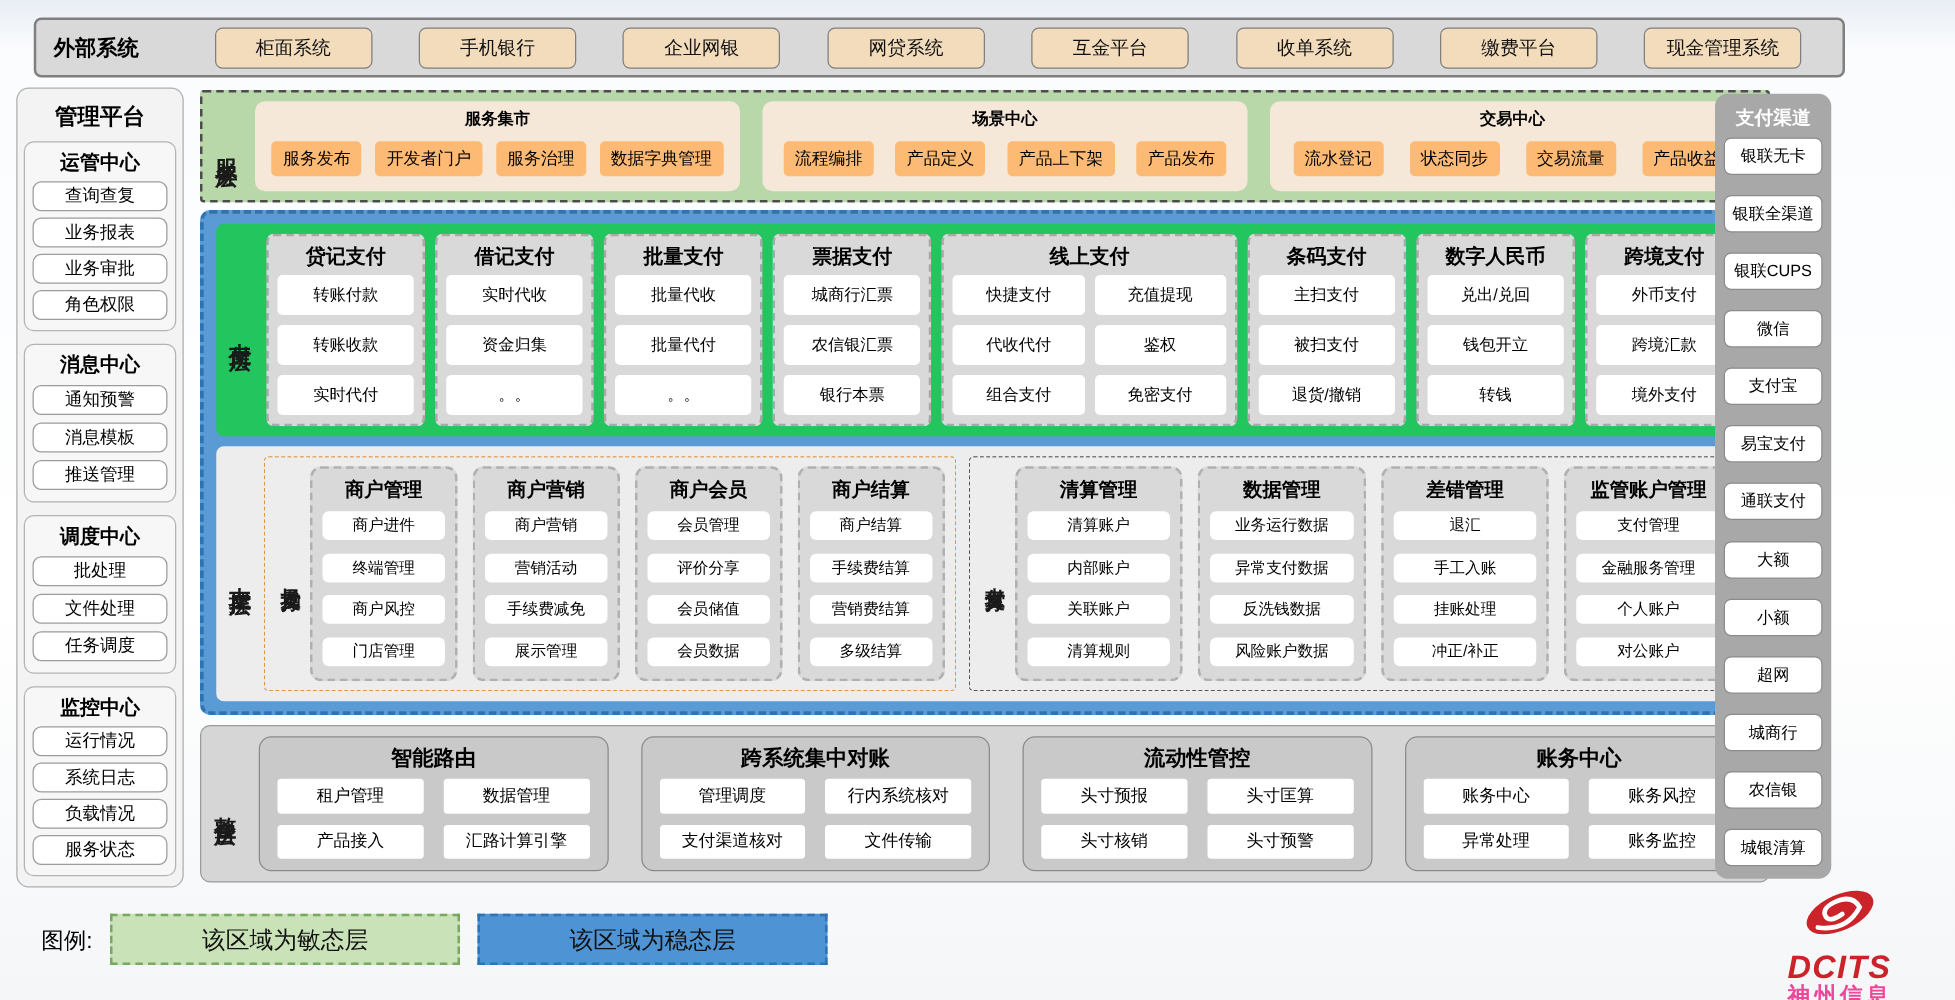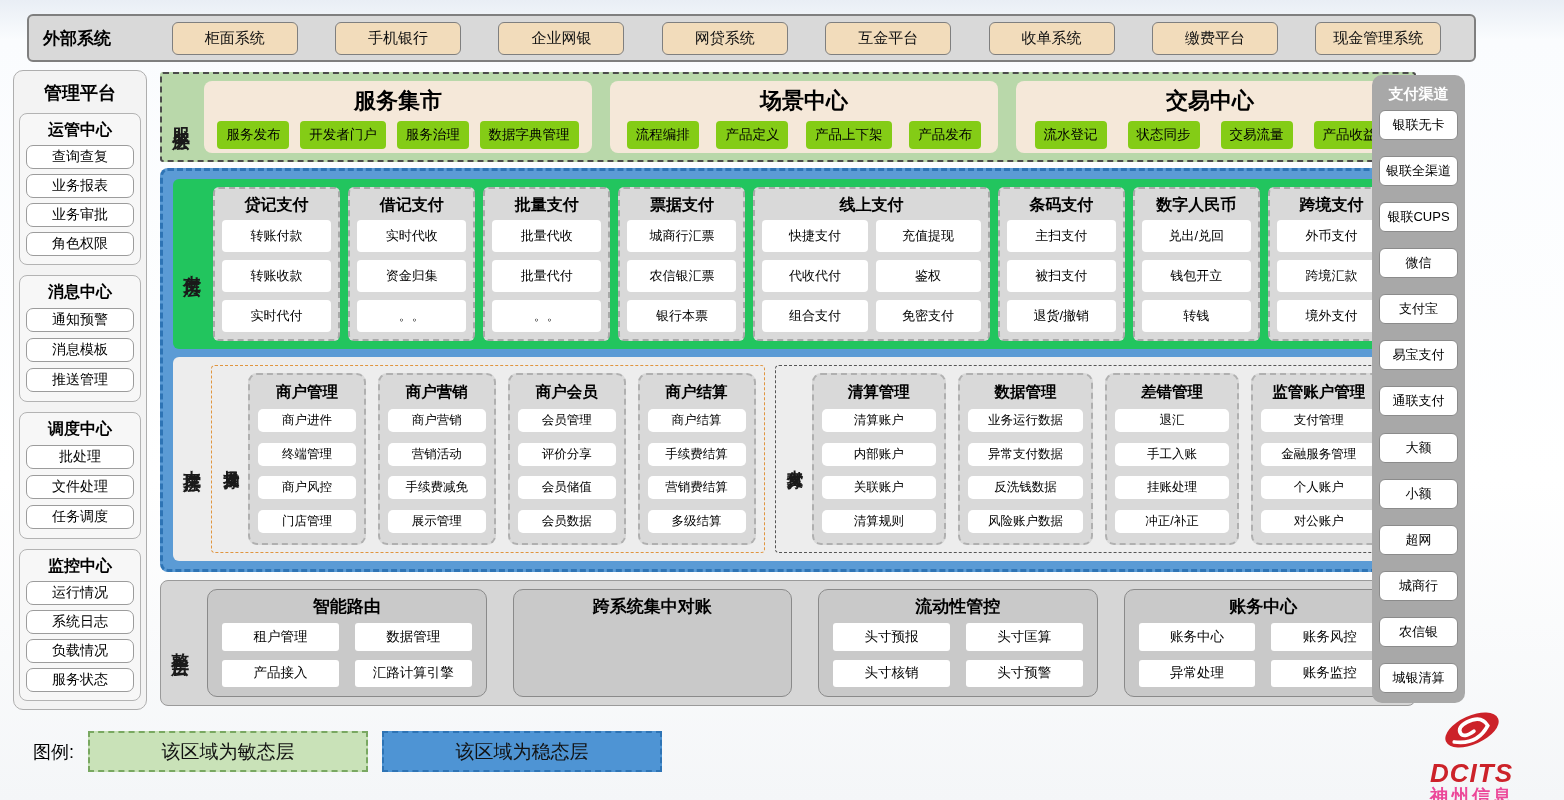--- a/index.html
+++ b/index.html
@@ -33,23 +33,23 @@
     display:flex; align-items:center; justify-content:center; font-size:14px; }
 
   
   .service { position:absolute; left:160px; top:72px; width:1256px; height:90px;
     background:#b9d8aa; border:2px dashed #4c4c4c; border-radius:3px;
     display:flex; align-items:stretch; padding:7px 10px 7px 6px; gap:10px; }
   .service > .vlabel { width:26px; font-size:18px; }
   .service-panels { flex:1; display:flex; gap:18px; }
   .service-panel { flex:1; background:#f5e8d9; border-radius:8px; padding:3px 12px 8px;
     display:flex; flex-direction:column; }
-  .service-panel-title { text-align:center; font-size:22px; font-weight:bold; padding:2px 0 5px; }
+  .service-panel-title { text-align:center; font-size:13px; font-weight:bold; padding:2px 0 5px; }
   .service-panel-items { flex:1; display:flex; justify-content:space-around; align-items:center; gap:8px; }
-  .service-btn { background:#84cc16; border-radius:4px; padding:5px 9px; font-size:13.5px; white-space:nowrap; }
+  .service-btn { background:#fdba74; border-radius:4px; padding:5px 9px; font-size:13.5px; white-space:nowrap; }
 
   
   .blue-frame { position:absolute; left:160px; top:168px; width:1256px; height:404px;
     background:#5b9bd5; border:3px dashed #2e74b5; border-radius:8px;
     display:flex; flex-direction:column; padding:8px 10px; gap:8px; }
 
   
   .payment { height:170px; background:#22c55e; border-radius:6px;
     display:flex; align-items:stretch; padding:8px 8px 8px 6px; gap:8px; }
   .payment > .vlabel { width:26px; font-size:18px; }
@@ -375,20 +375,26 @@
         <div class="int-group-title">智能路由</div>
         <div class="int-group-items">
           <div class="int-btn">租户管理</div>
           <div class="int-btn">数据管理</div>
           <div class="int-btn">产品接入</div>
           <div class="int-btn">汇路计算引擎</div>
         </div>
       </div>
       <div class="int-group">
         <div class="int-group-title">跨系统集中对账</div>
+        <div class="int-group-items">
+          <div class="int-btn">管理调度</div>
+          <div class="int-btn">行内系统核对</div>
+          <div class="int-btn">支付渠道核对</div>
+          <div class="int-btn">文件传输</div>
+        </div>
       </div>
       <div class="int-group">
         <div class="int-group-title">流动性管控</div>
         <div class="int-group-items">
           <div class="int-btn">头寸预报</div>
           <div class="int-btn">头寸匡算</div>
           <div class="int-btn">头寸核销</div>
           <div class="int-btn">头寸预警</div>
         </div>
       </div>

